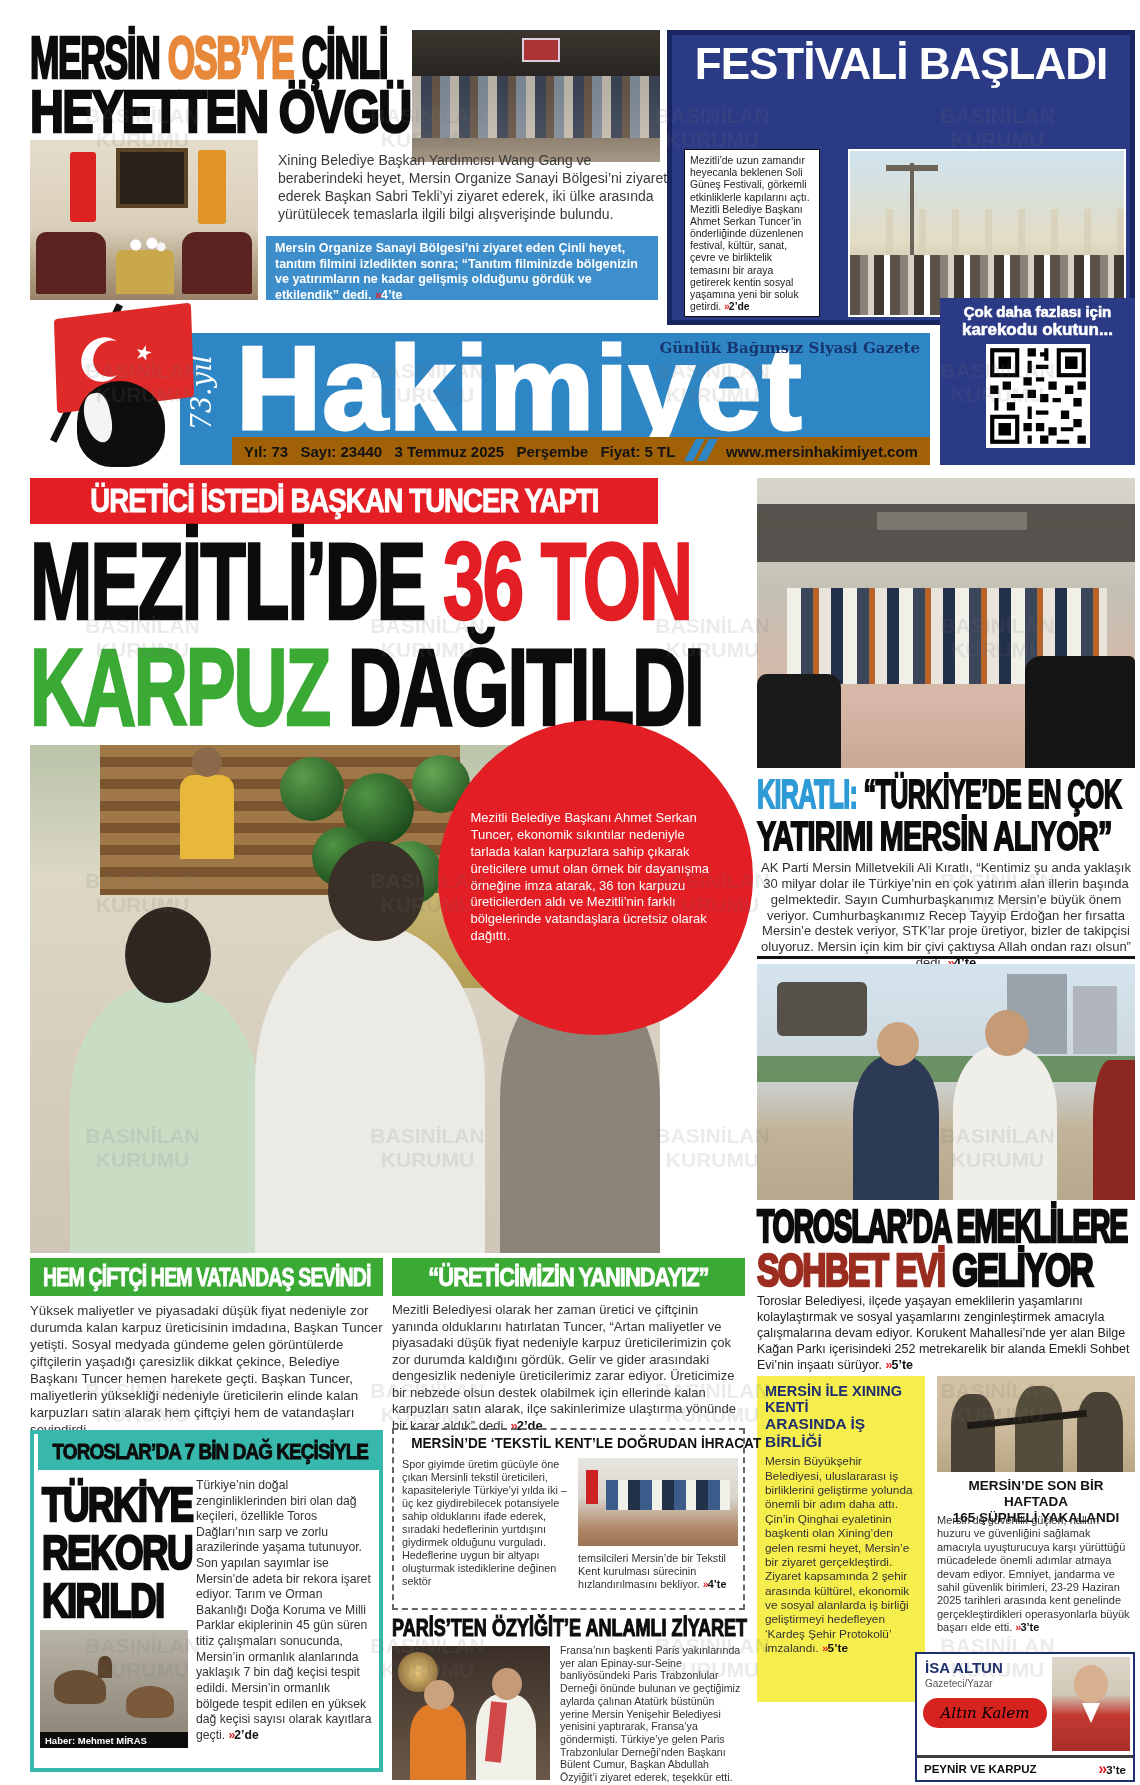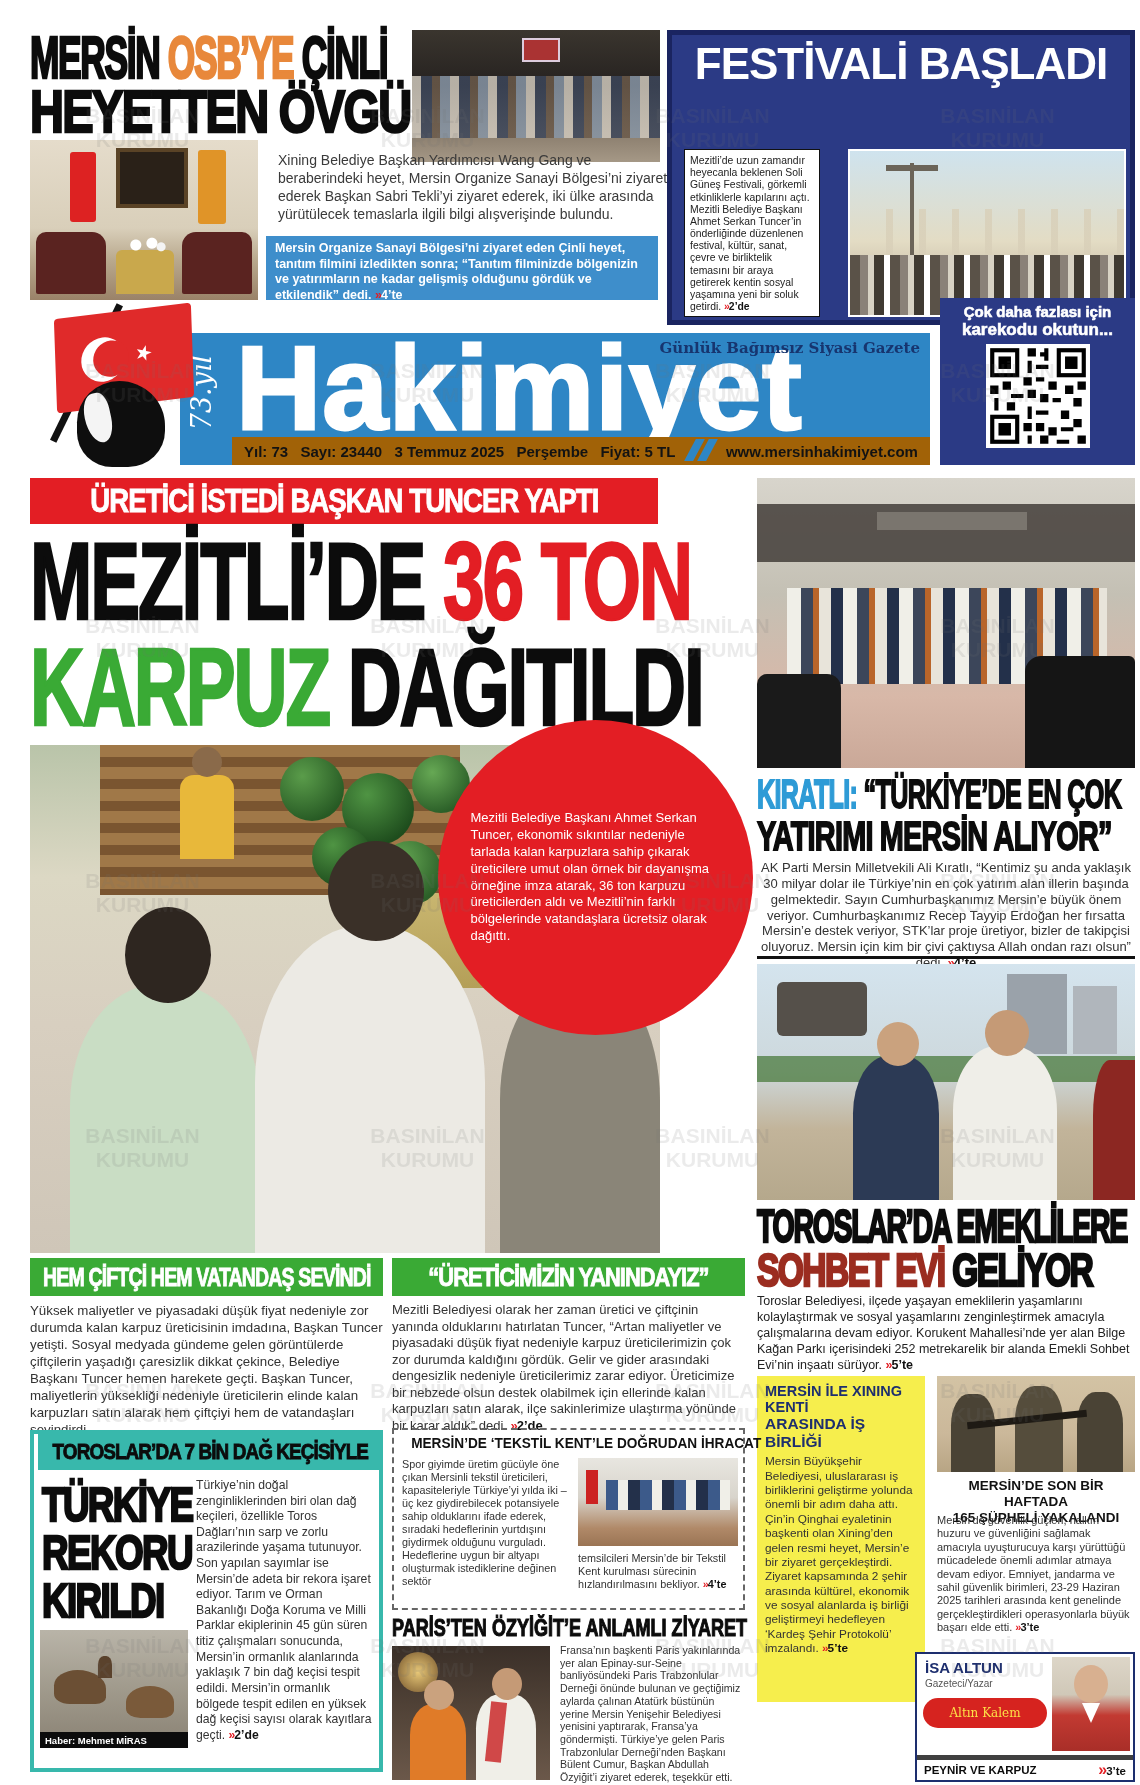--- a/index.html
+++ b/index.html
@@ -244,27 +244,27 @@
     <div>165 ŞÜPHELİ YAKALANDI</div>
   </div>
   <p class="body" style="left:937px;top:1514px;width:198px;font-size:11px;line-height:1.22;margin:0;color:#333;">
     <span>Mersin’de güvenlik güçleri, halkın huzuru ve güvenliğini sağlamak amacıyla uyuşturucuya karşı yürüttüğü mücadelede önemli adımlar atmaya devam ediyor. Emniyet, jandarma ve sahil güvenlik birimleri, 23-29 Haziran 2025 tarihleri arasında kent genelinde gerçekleştirdikleri operasyonlarla büyük başarı elde etti. </span><span class="arr">»</span><b class="pref">3’te</b>
   </p>
 
   <div class="abs" style="left:915px;top:1652px;width:220px;height:130px;border:2px solid #1d2e6e;background:#fff;box-sizing:border-box;">
     <span class="abs" style="left:8px;top:5px;color:#1d2e6e;font-weight:bold;font-size:15px;">İSA ALTUN</span>
     <span class="abs" style="left:8px;top:24px;color:#555;font-size:10px;">Gazeteci/Yazar</span>
     <div class="abs" style="left:6px;top:44px;width:124px;height:30px;background:#d6231f;border-radius:15px;display:flex;align-items:center;justify-content:center;">
-      <span style="color:#fde047;font-family:'DejaVu Serif',serif;font-size:12px;">Altın Kalem</span>
+      <span style="color:#000000;font-family:'DejaVu Serif',serif;font-style:italic;font-size:15px;">Altın Kalem</span>
     </div>
     <div class="photo" style="right:3px;top:3px;width:78px;height:94px;background:linear-gradient(180deg,#ddd6c8 0%,#d0c8b8 40%,#c23a32 62%,#a92e28 100%);">
       <div class="pe" style="left:22px;top:8px;width:34px;height:38px;border-radius:50%;background:#d8b090;"></div>
       <div class="pe" style="left:30px;top:46px;width:18px;height:20px;background:#fff;clip-path:polygon(0 0,100% 0,50% 100%);"></div>
     </div>
-    <div class="abs" style="left:0;bottom:0;width:100%;height:25px;border-top:5px solid #404040;display:flex;align-items:center;justify-content:space-between;padding:0 7px;box-sizing:border-box;margin-top:8px;">
+    <div class="abs" style="left:0;bottom:0;width:100%;height:25px;border-top:3px solid #404040;display:flex;align-items:center;justify-content:space-between;padding:0 7px;box-sizing:border-box;margin-top:8px;">
       <b style="font-size:11.5px;color:#0c0c0c;">PEYNİR VE KARPUZ</b>
       <span><span class="arr">»</span><b class="pref" style="font-size:11.5px;">3’te</b></span>
     </div>
   </div>
 
   <div class="banner" style="left:30px;top:1258px;width:353px;height:38px;background:#3aaa35;">
     <span style="font-size:23px;transform:scale(.85,1.1);letter-spacing:-1px;">HEM ÇİFTÇİ HEM VATANDAŞ SEVİNDİ</span>
   </div>
   <p class="body" style="left:30px;top:1302px;width:353px;font-size:13.3px;line-height:1.28;margin:0;color:#333;">Yüksek maliyetler ve piyasadaki düşük fiyat nedeniyle zor durumda kalan karpuz üreticisinin imdadına, Başkan Tuncer yetişti. Sosyal medyada gündeme gelen görüntülerde çiftçilerin yaşadığı çaresizlik dikkat çekince, Belediye Başkanı Tuncer hemen harekete geçti. Başkan Tuncer, maliyetlerin yüksekliği nedeniyle üreticilerin elinde kalan karpuzları satın alarak hem çiftçiyi hem de vatandaşları sevindirdi.</p>
 

